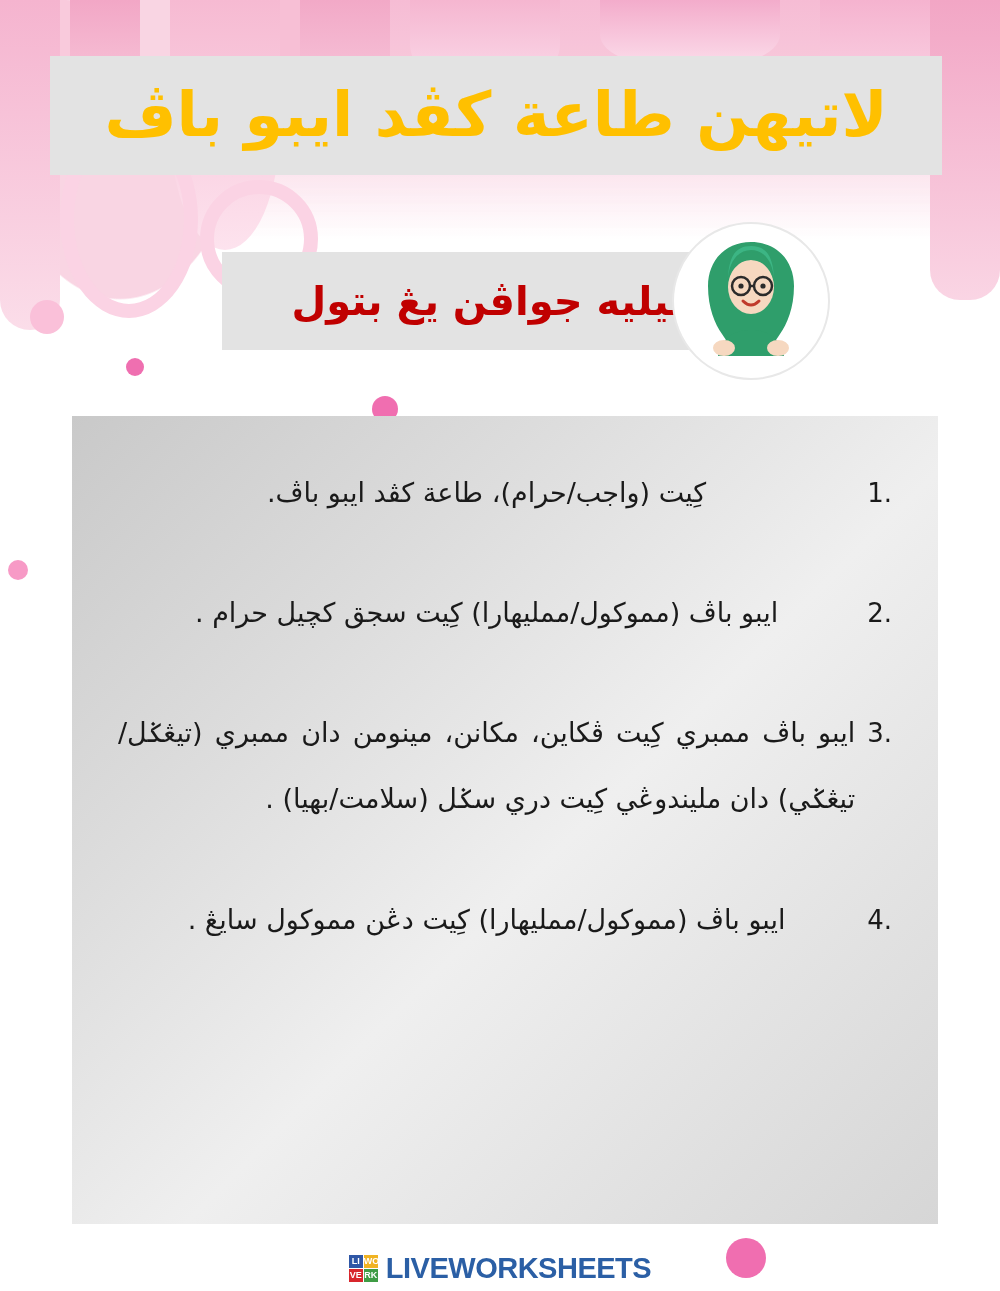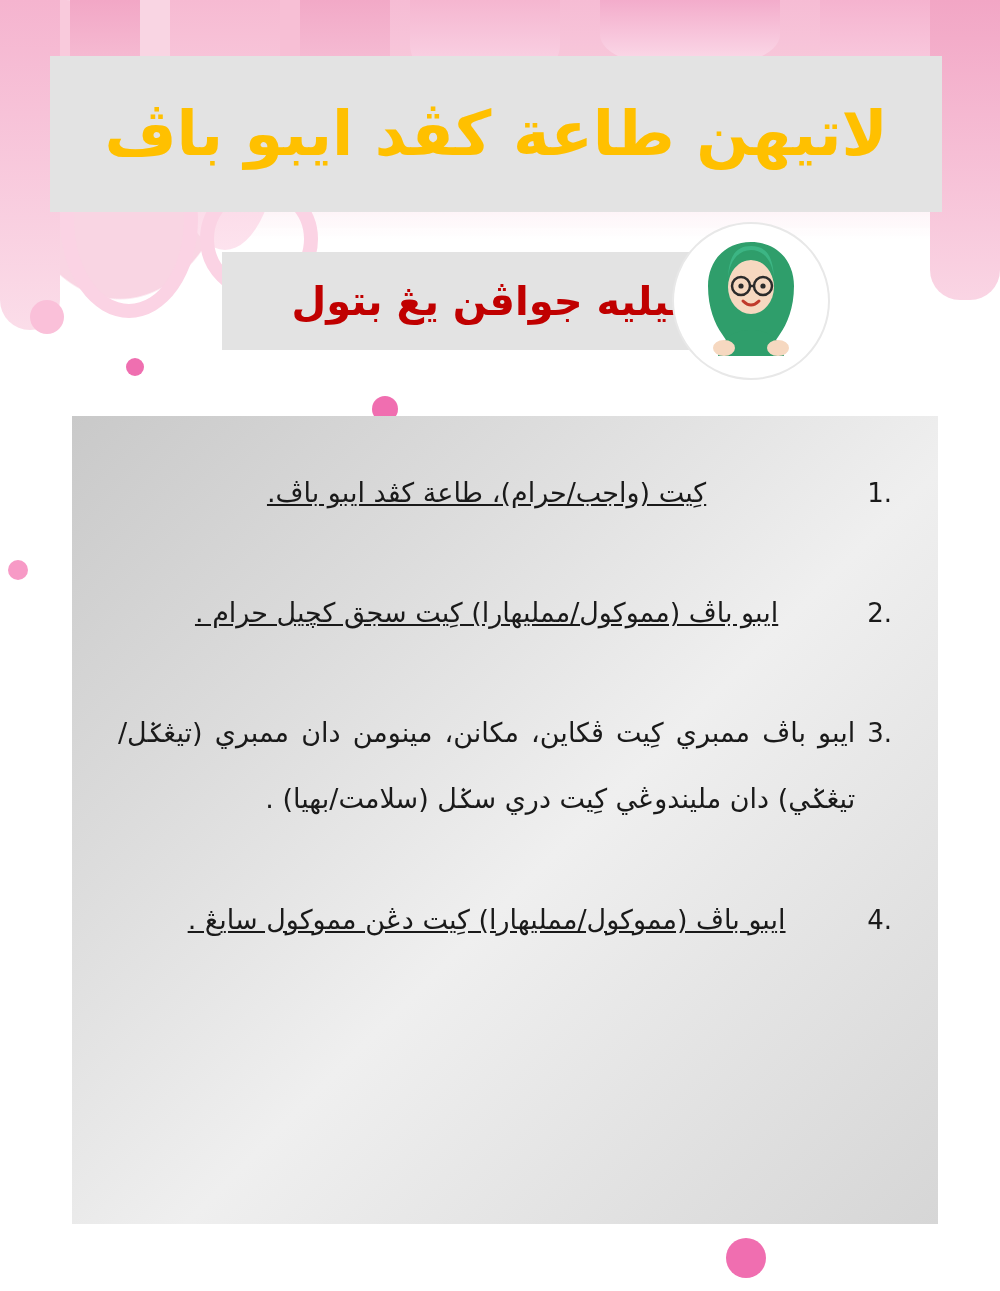--- a/index.html
+++ b/index.html
@@ -65,21 +65,21 @@
   }
   .ring.r1 { left: 60px;  top: 120px; width: 110px; height: 170px; }
   .ring.r2 { left: 200px; top: 180px; width: 90px;  height: 90px; }
 
   
   .title-box {
     position: absolute;
     left: 50px;
     top: 56px;
     width: 892px;
-    height: 156px;
+    height: 119px;
     background: #e3e3e3;
     display: flex;
     align-items: center;
     justify-content: center;
     box-sizing: border-box;
   }
   .title-text {
     direction: rtl;
     font-family: "DejaVu Sans", sans-serif;
     font-size: 62px;
@@ -147,21 +147,21 @@
   .q .num {
     direction: ltr;
     font-size: 26px;
     color: #1a1a1a;
     flex: 0 0 auto;
     padding-top: 2px;
   }
   .q .txt {
     flex: 1 1 auto;
   }
-  .q.center .txt { text-align: center; text-decoration: underline; }
+  .q.center .txt { text-align: center; }
 
   
   .footer {
     position: absolute;
     left: 0;
     top: 1246px;
     width: 1000px;
     height: 45px;
     display: flex;
     align-items: center;
@@ -268,14 +268,23 @@
       <span class="txt">ايبو باڤ ممبري كِيت ڤكاين، مكانن، مينومن دان ممبري (تيڠݢل/تيڠݢي) دان مليندوڠي كِيت دري سݢل (سلامت/بهيا) .</span>
     </div>
 
     <div class="q center">
       <span class="num">4.</span>
       <span class="txt">ايبو باڤ (مموكول/مملیهارا) كِيت دڠن مموكول سايڠ .</span>
     </div>
 
   </div>
 
+  <div class="footer">
+    <div class="lw-logo">
+      <span class="c1">LI</span>
+      <span class="c3">WO</span>
+      <span class="c2">VE</span>
+      <span class="c4">RK</span>
+    </div>
+    <div class="lw-word">LIVEWORKSHEETS</div>
+  </div>
 
 </div>
 
 </body></html>

